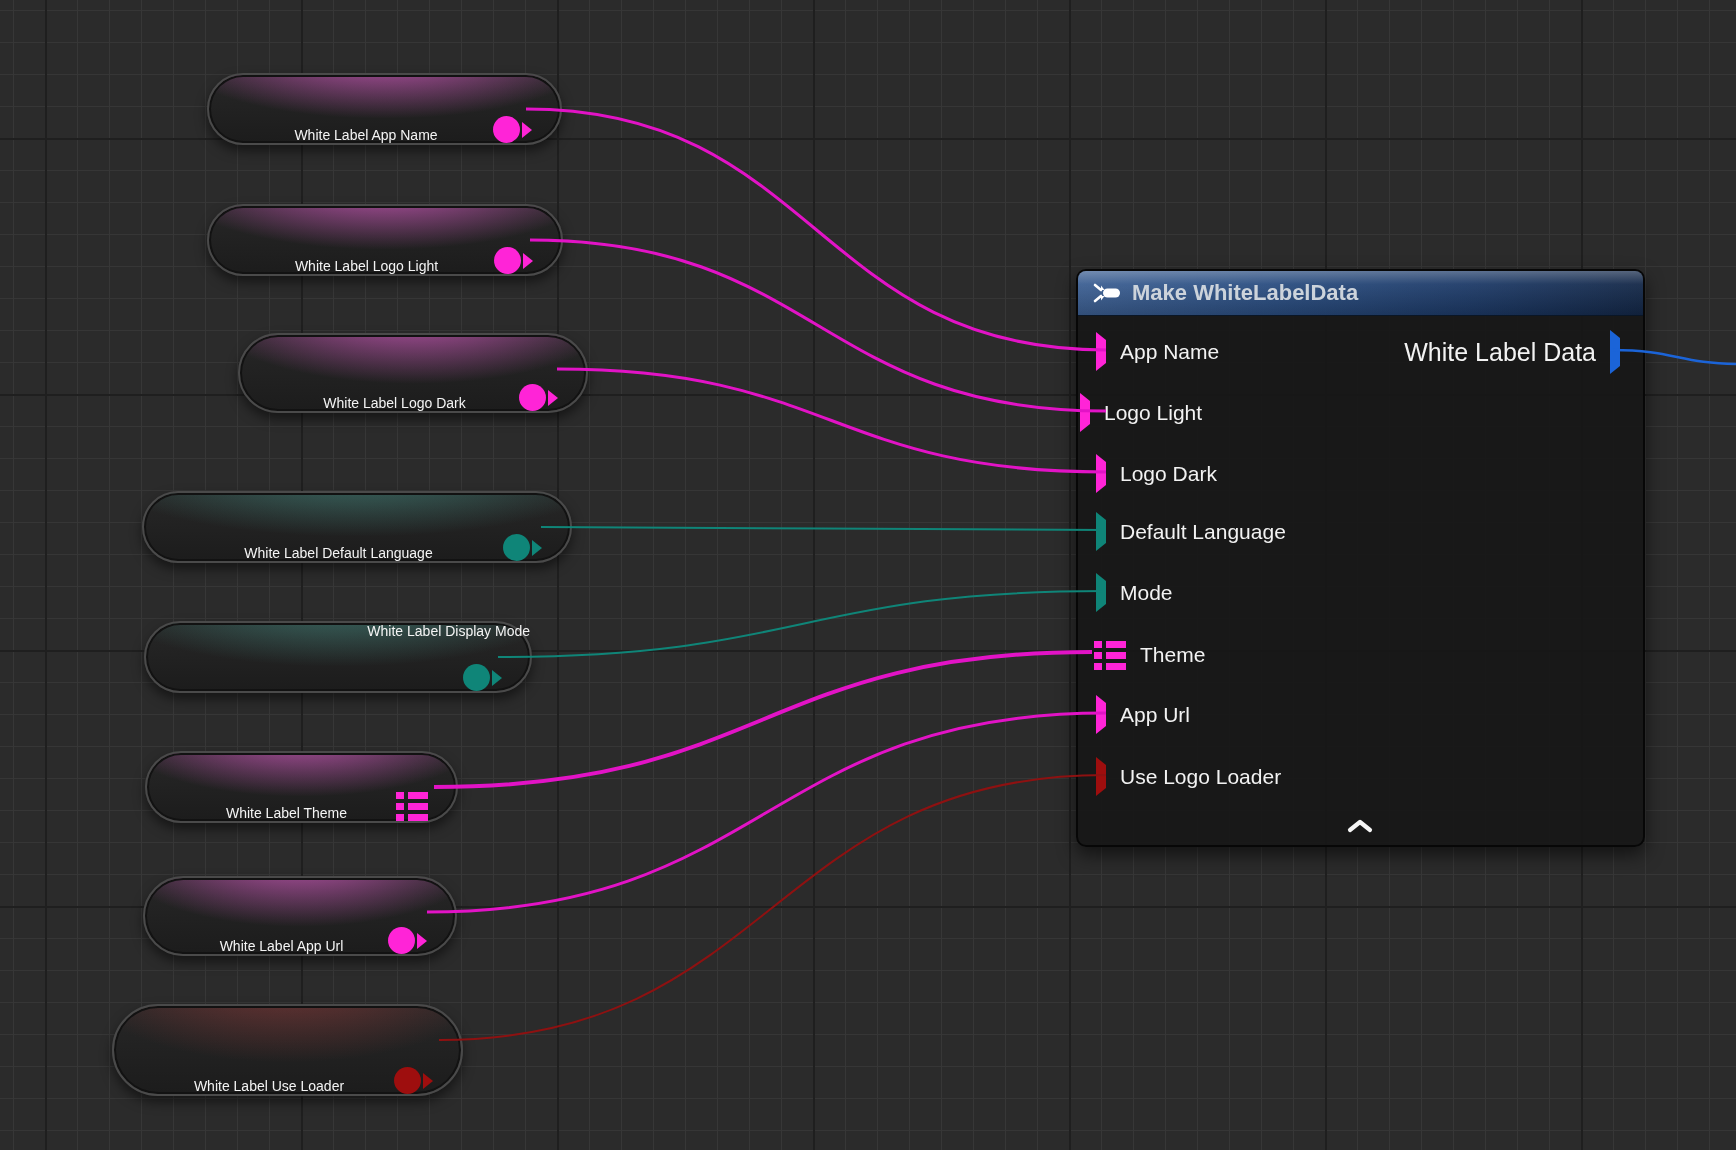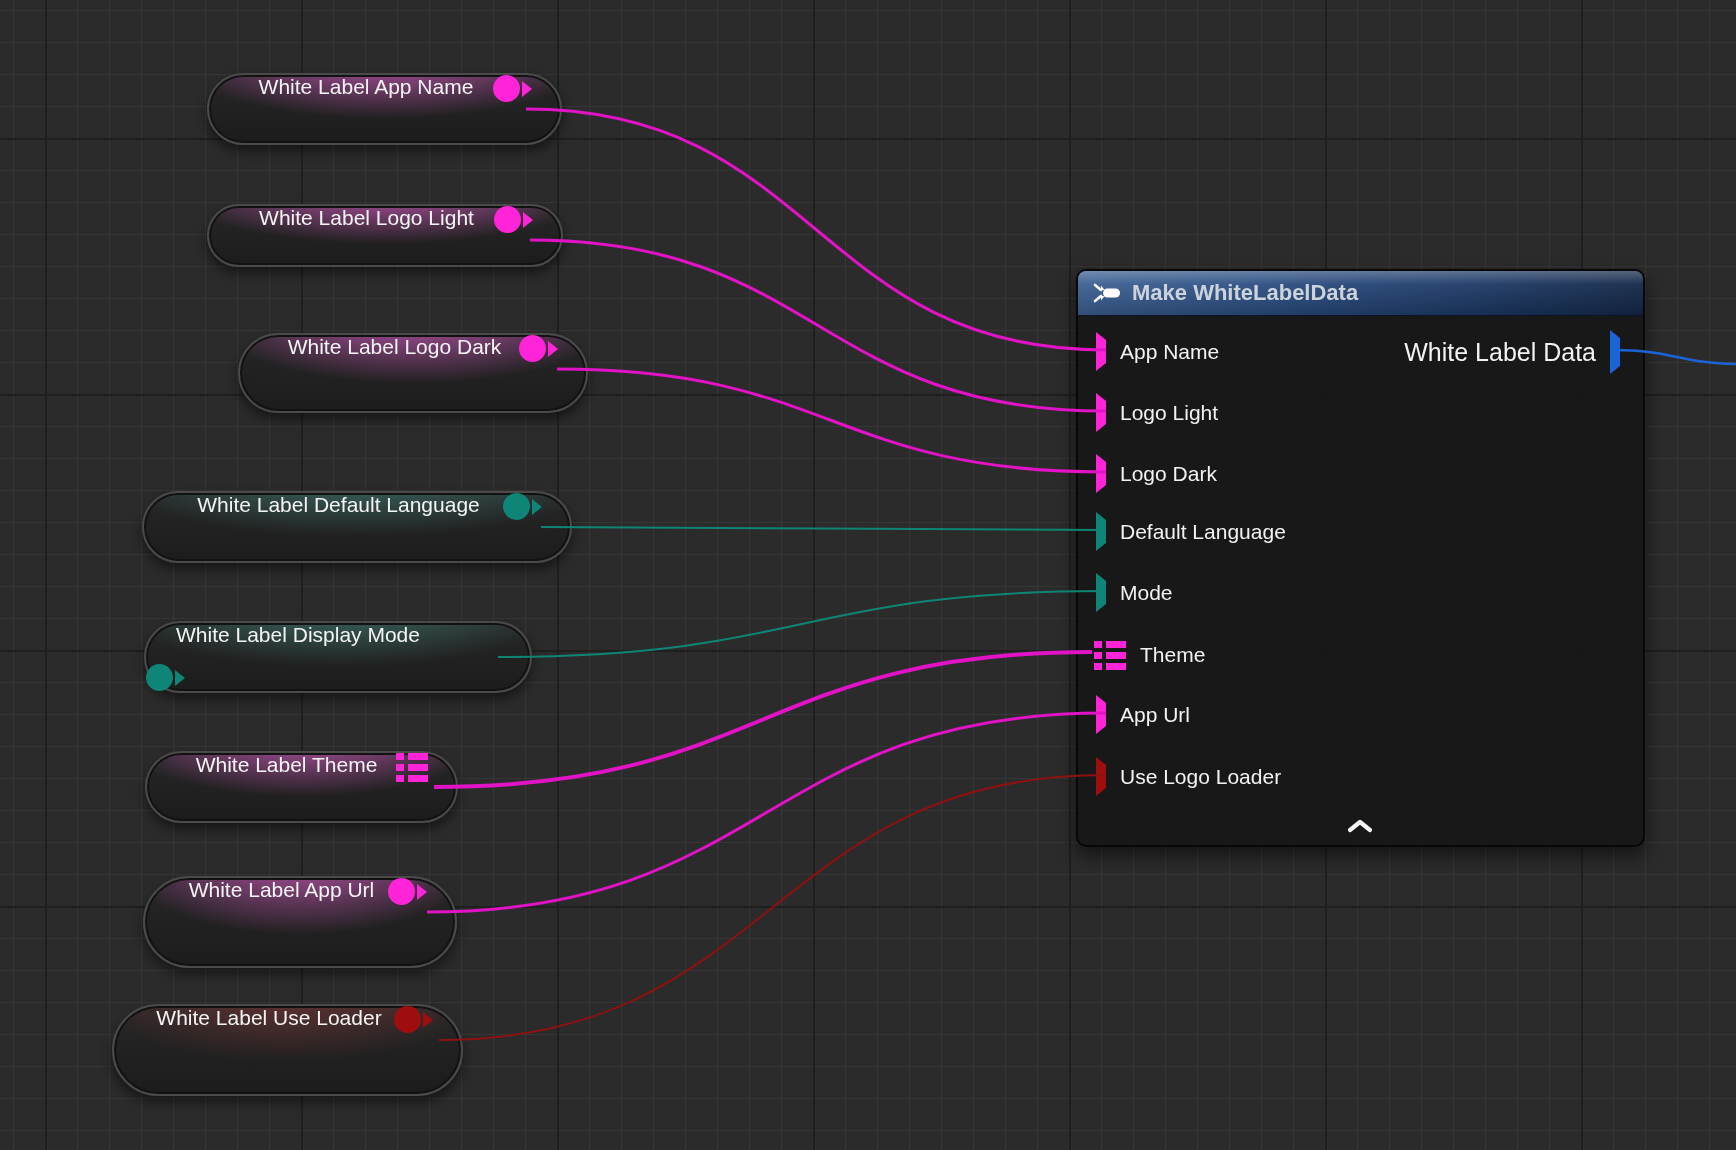--- a/index.html
+++ b/index.html
@@ -10,24 +10,24 @@
     background-image:
       linear-gradient(to right, #1f1f1f 2px, transparent 2px),
       linear-gradient(to bottom, #1f1f1f 2px, transparent 2px),
       linear-gradient(to right, #373737 1px, transparent 1px),
       linear-gradient(to bottom, #363636 1px, transparent 1px);
     background-size:256px 100%, 100% 256px, 32px 100%, 100% 32px;
     background-position:45px 0, 0 138px, 13px 0, 0 10px;
   }
   
   .pill{
-    position:absolute;display:flex;align-items:flex-start;
+    position:absolute;display:flex;align-items:flex-end;
     border-radius:999px;border:2px solid #4a4a4a;box-sizing:border-box;
     box-shadow:inset 0 0 0 2px #121212, 0 6px 12px rgba(0,0,0,.5);
-    color:#f4f4f4;font-size:21px;
+    color:#f4f4f4;font-size:14px;
   }
   .pill .label{flex:1;text-align:center;padding-left:30px;white-space:nowrap;}
   .pill .pinwrap{display:flex;align-items:center;margin-right:28px;}
   
   .pin{position:relative;width:27px;height:27px;border-radius:50%;}
   .pin-arrow{width:0;height:0;border-top:8px solid transparent;border-bottom:8px solid transparent;
     border-left-width:10px;border-left-style:solid;margin-left:2px;}
   
   .structgrid{display:grid;grid-template-columns:8px 20px;grid-template-rows:7px 7px 7px;gap:4px;}
   .structgrid span{display:block;width:100%;height:100%;}
@@ -60,21 +60,21 @@
 
 <div id="stage">
   <div id="getter-nodes">
       <div class="pill" style="left: 207px; top: 73px; width: 355px; height: 72px; background: radial-gradient(100% 160% at 50% -35%, rgba(223, 92, 203, 0.85), rgba(0, 0, 0, 0) 62%), linear-gradient(rgb(39, 39, 39), rgb(28, 28, 28));">
         <span class="label">White Label App Name</span>
         <span class="pinwrap">
           <span class="pin" style="background: rgb(255, 36, 215);"></span>
           <span class="pin-arrow" style="border-left-color: rgb(255, 36, 215);"></span>
         </span>
       </div>
-      <div class="pill" style="left: 207px; top: 204px; width: 356px; height: 63px; background: radial-gradient(100% 160% at 50% -35%, rgba(223, 92, 203, 0.85), rgba(0, 0, 0, 0) 62%), linear-gradient(rgb(39, 39, 39), rgb(28, 28, 28));">
+      <div class="pill" style="left: 207px; top: 204px; width: 356px; height: 72px; background: radial-gradient(100% 160% at 50% -35%, rgba(223, 92, 203, 0.85), rgba(0, 0, 0, 0) 62%), linear-gradient(rgb(39, 39, 39), rgb(28, 28, 28));">
         <span class="label">White Label Logo Light</span>
         <span class="pinwrap">
           <span class="pin" style="background: rgb(255, 36, 215);"></span>
           <span class="pin-arrow" style="border-left-color: rgb(255, 36, 215);"></span>
         </span>
       </div>
       <div class="pill" style="left: 238px; top: 333px; width: 350px; height: 80px; background: radial-gradient(100% 160% at 50% -35%, rgba(223, 92, 203, 0.85), rgba(0, 0, 0, 0) 62%), linear-gradient(rgb(39, 39, 39), rgb(28, 28, 28));">
         <span class="label">White Label Logo Dark</span>
         <span class="pinwrap">
           <span class="pin" style="background: rgb(255, 36, 215);"></span>
@@ -101,21 +101,21 @@
           <span class="structgrid">
             <span style="background: rgb(255, 36, 215);"></span>
             <span style="background: rgb(255, 36, 215);"></span>
             <span style="background: rgb(255, 36, 215);"></span>
             <span style="background: rgb(255, 36, 215);"></span>
             <span style="background: rgb(255, 36, 215);"></span>
             <span style="background: rgb(255, 36, 215);"></span>
           </span>
         </span>
       </div>
-      <div class="pill" style="left: 143px; top: 876px; width: 314px; height: 92px; background: radial-gradient(100% 160% at 50% -35%, rgba(223, 92, 203, 0.85), rgba(0, 0, 0, 0) 62%), linear-gradient(rgb(39, 39, 39), rgb(28, 28, 28));">
+      <div class="pill" style="left: 143px; top: 876px; width: 314px; height: 80px; background: radial-gradient(100% 160% at 50% -35%, rgba(223, 92, 203, 0.85), rgba(0, 0, 0, 0) 62%), linear-gradient(rgb(39, 39, 39), rgb(28, 28, 28));">
         <span class="label">White Label App Url</span>
         <span class="pinwrap">
           <span class="pin" style="background: rgb(255, 36, 215);"></span>
           <span class="pin-arrow" style="border-left-color: rgb(255, 36, 215);"></span>
         </span>
       </div>
       <div class="pill" style="left: 112px; top: 1004px; width: 351px; height: 92px; background: radial-gradient(100% 160% at 50% -35%, rgba(164, 60, 60, 0.6), rgba(0, 0, 0, 0) 62%), linear-gradient(rgb(39, 39, 39), rgb(28, 28, 28));">
         <span class="label">White Label Use Loader</span>
         <span class="pinwrap">
           <span class="pin" style="background: rgb(158, 14, 14);"></span>
@@ -137,21 +137,21 @@
           <rect x="11" y="6.5" width="17" height="9" rx="4.5" fill="#ffffff"></rect>
         </svg>
       </span>
       <span>Make WhiteLabelData</span>
     </div>
     <div id="make-rows">
         <div class="in-row" style="left: 16px; top: 61px; height: 40px;">
           <span class="pinwrap" style="margin-right: 0px;"><span class="pin" style="background: rgb(255, 36, 215);"></span><span class="pin-arrow" style="border-left-color: rgb(255, 36, 215);"></span></span>
           <span class="rlabel">App Name</span>
         </div>
-        <div class="in-row" style="left: 16px; top: 122px; height: 40px;">
+        <div class="in-row" style="left: 0; top: 122px; height: 40px;">
           <span class="pinwrap" style="margin-right: 0px;"><span class="pin" style="background: rgb(255, 36, 215);"></span><span class="pin-arrow" style="border-left-color: rgb(255, 36, 215);"></span></span>
           <span class="rlabel">Logo Light</span>
         </div>
         <div class="in-row" style="left: 16px; top: 183px; height: 40px;">
           <span class="pinwrap" style="margin-right: 0px;"><span class="pin" style="background: rgb(255, 36, 215);"></span><span class="pin-arrow" style="border-left-color: rgb(255, 36, 215);"></span></span>
           <span class="rlabel">Logo Dark</span>
         </div>
         <div class="in-row" style="left: 16px; top: 241px; height: 40px;">
           <span class="pinwrap" style="margin-right: 0px;"><span class="pin" style="background: rgb(15, 133, 120);"></span><span class="pin-arrow" style="border-left-color: rgb(15, 133, 120);"></span></span>
           <span class="rlabel">Default Language</span>

